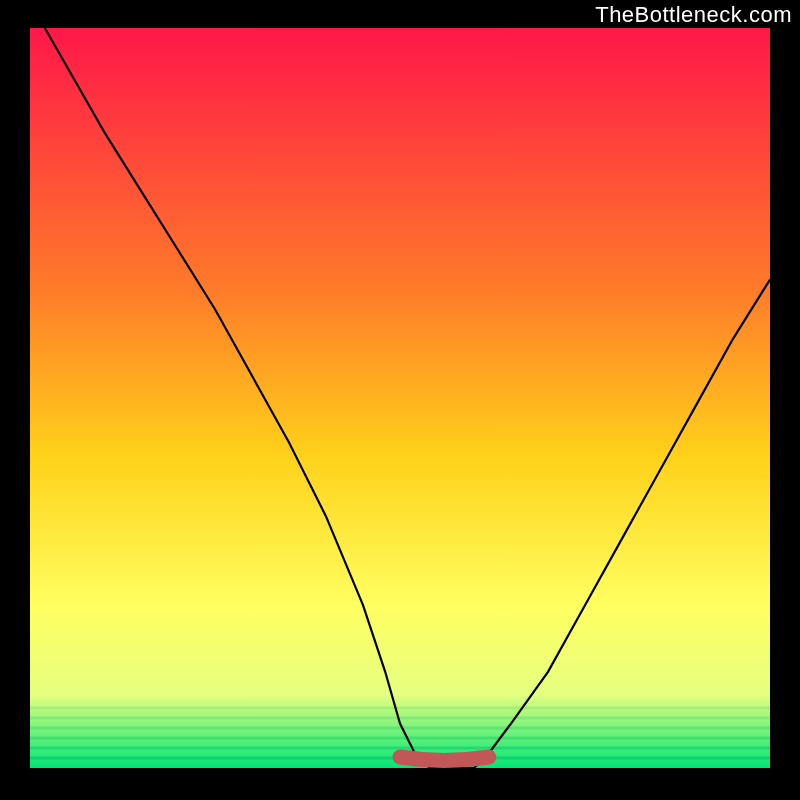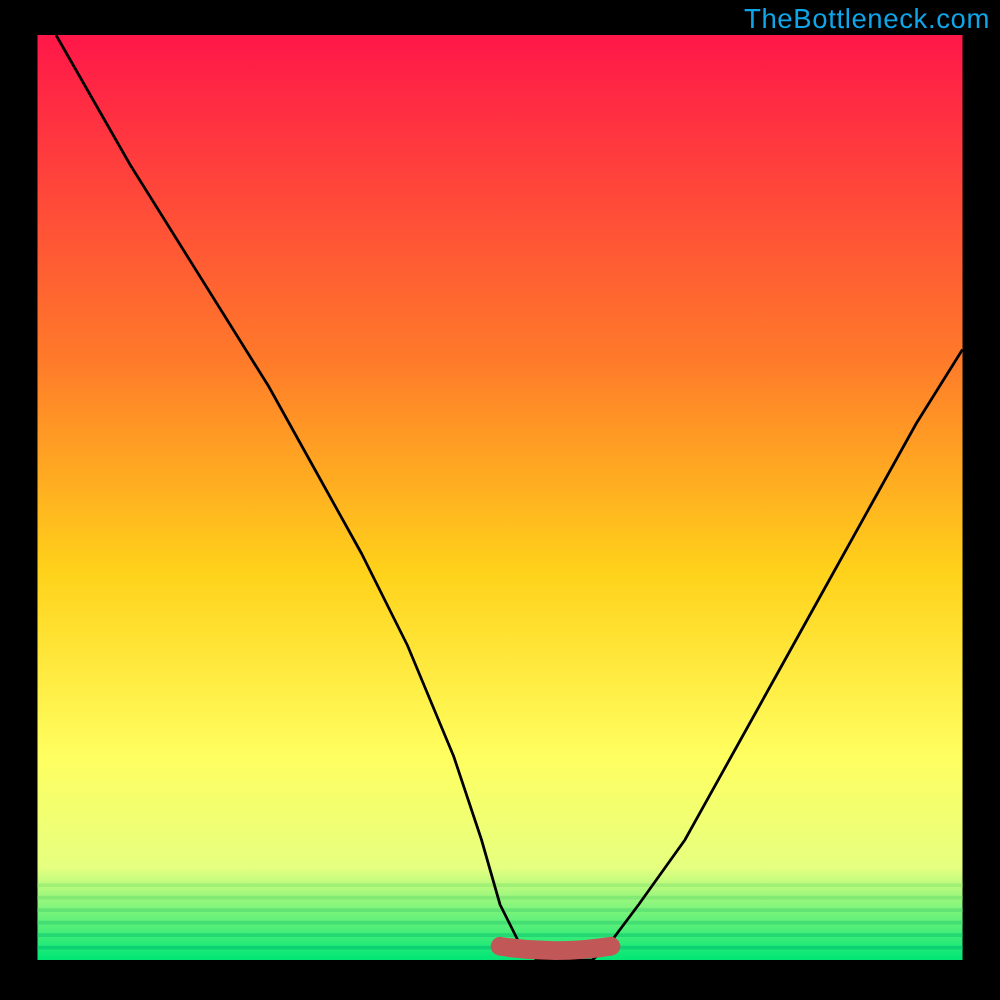--- a/index.html
+++ b/index.html
@@ -13,21 +13,21 @@
   .stage {
     position: relative;
     width: 800px;
     height: 800px;
     background: #000;
   }
   .watermark {
     position: absolute;
     top: 2px;
     right: 8px;
-    color: #0ea5e9;
+    color: #ffffff;
     font-size: 22px;
     font-weight: 400;
     letter-spacing: 0.5px;
     user-select: none;
   }
   svg {
     display: block;
   }
 </style>
 </head>

